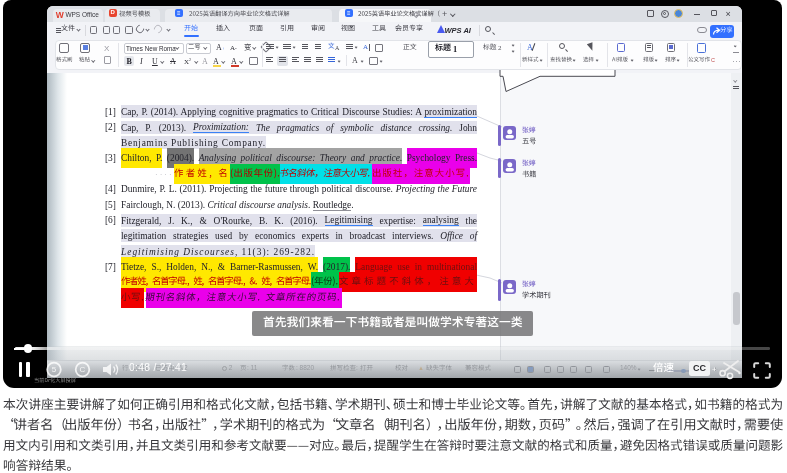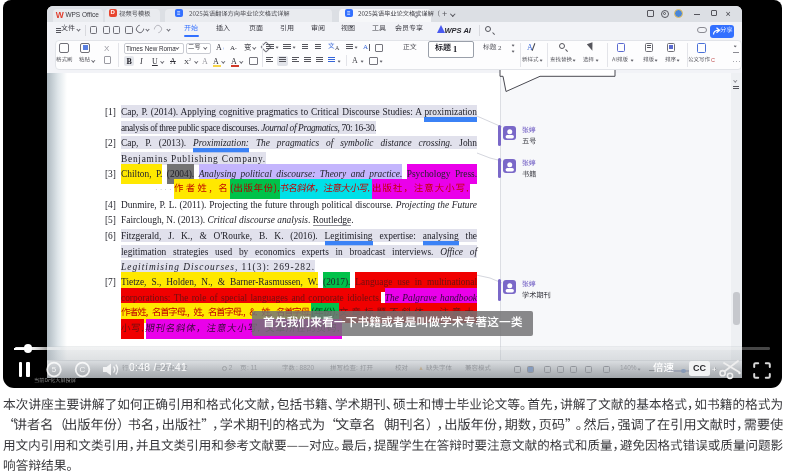--- a/index.html
+++ b/index.html
@@ -23,21 +23,21 @@
 .cbar{position:absolute;left:450.5px;width:3.5px;background:#7a68c8;border-radius:1.5px}
 .avatar{position:absolute;left:455.5px;width:13.5px;height:13.5px;background:#7a68c8;border-radius:3px}
 
 #refs{position:absolute;left:58px;top:31.6px;width:372px;font-family:"Liberation Serif",serif;font-size:9.4px;color:#23232b;line-height:15.5px}
 .ln{position:relative;height:15.5px;white-space:nowrap;padding-left:16px}
 .ln.j{text-align:justify;text-align-last:justify}
 .br{position:absolute;left:0;top:0;font-style:normal;text-decoration:none}
 .hl{padding:5px 0}
 .sel{background:rgba(215,215,230,.75);padding:1.5px 0}
 i{font-style:italic}
-.spr{border-bottom:5px solid #3b82f6}
+.spr{border-bottom:1px solid #3b82f6}
 .spg{border-bottom:1px solid #909098}
 
 #glass{position:absolute;left:0;top:340px;width:695px;height:32px;background:linear-gradient(180deg,rgba(190,196,200,.28),rgba(178,184,189,.45) 50%,rgba(165,170,175,.68) 72%,rgba(148,153,158,.85))}
 #sbar{position:absolute;left:0;top:354px;width:695px;height:18px;background:#f4f5f7;border-top:1px solid #dcdee2}
 </style></head><body>
 <div id="page">
     <div id="player"></div>
     <div id="frame">
       <div id="tabbar">
         <div class="tab" style="left:5.7px;width:50px"></div>
@@ -425,24 +425,23 @@
         </div>
         <svg class="abs" style="left:448px;top:-3px" width="132" height="28" viewBox="0 0 132 28">
           <path d="M5 0 H120 V6.3 H45 L11 21.5 L8 6.3 H5 Z" fill="#fff" stroke="none"></path>
           <path d="M5 0 V6.3 H8 M8 6.3 L11 21.5 L45 6.3 H120 V0" fill="none" stroke="#4a4a52" stroke-width="1"></path>
         </svg>
         <svg class="abs" style="left:0;top:0" width="695" height="305" viewBox="0 0 695 305">
           <path d="M376 42 L423 40 L455 54 M430 80 L443 85 L455 88 M420 200 L443 205 L455 210" fill="none" stroke="#c9cbd4" stroke-width="0.8"></path>
         </svg>
         <div id="refs">
           <div class="ln j"><s class="br">[1]</s><span class="sel">Cap, P. (2014). Applying cognitive pragmatics to Critical Discourse Studies: A <span class="spr">proximization</span></span></div>
-          <div class="ln" style="letter-spacing:-.38px"><span class="sel">analysis of three public space discourses. <i>Journal of Pragmatics</i>, 70: 16-30.</span></div>
           <div class="ln j"><s class="br">[2]</s><span class="sel">Cap, P. (2013). <i><span class="spr">Proximization:</span> The pragmatics of symbolic distance crossing.</i> John</span></div>
           <div class="ln" style="letter-spacing:.75px"><span class="sel">Benjamins Publishing Company.</span></div>
-          <div class="ln j"><s class="br">[3]</s><span class="hl" style="background:#ffe800">Chilton, P.</span> <span class="hl" style="background:#737373">(2004).</span> <span class="hl" style="background:#c4b5fd"><i>Analysing political discourse: Theory and practice.</i></span> <span class="hl" style="background:#ea00ea">Psychology Press.</span></div>
+          <div class="ln j"><s class="br">[3]</s><span class="hl" style="background:#ffe800">Chilton, P.</span> <span class="hl" style="background:#737373">(2004).</span> <span class="hl" style="background:#a3a3a3"><i>Analysing political discourse: Theory and practice.</i></span> <span class="hl" style="background:#ea00ea">Psychology Press.</span></div>
           <div class="ln"><span style="color:#b8b8c0;letter-spacing:2px;font-size:8px;margin-left:34px">····</span><span class="hl" style="background:#ffe800"><svg style="vertical-align:-3.4px" width="56" height="11" viewBox="0 0 56 11">
                 <g transform="translate(0,7.3) scale(0.094)" fill="#c00000">
                   <use href="#g67"></use>
                   <use href="#g68" x="125"></use>
                   <use href="#g69" x="249"></use>
                   <use href="#g70" x="374"></use>
                   <use href="#g71" x="471"></use>
                 </g>
               </svg></span><span class="hl" style="background:#00c24a"><svg style="vertical-align:-3.4px" width="50" height="11" viewBox="0 0 50 11">
                 <g transform="translate(0,7.3) scale(0.094)" fill="#b00000">
@@ -481,21 +480,20 @@
                   <use href="#g66" x="890"></use>
                   <use href="#g77" x="1001"></use>
                 </g>
               </svg></span></div>
           <div class="ln j"><s class="br">[4]</s>Dunmire, P. L. (2011). Projecting the future through political discourse. <i>Projecting the Future</i></div>
           <div class="ln"><s class="br">[5]</s>Fairclough, N. (2013). <i>Critical discourse analysis</i>. <span class="spg">Routledge</span>.</div>
           <div class="ln j"><s class="br">[6]</s><span class="sel">Fitzgerald, J. K., &amp; O'Rourke, B. K. (2016). <span class="spr">Legitimising</span> expertise: <span class="spr">analysing</span> the</span></div>
           <div class="ln j"><span class="sel">legitimation strategies used by economics experts in broadcast interviews. <i>Office of</i></span></div>
           <div class="ln" style="letter-spacing:1px"><span class="sel"><i>Legitimising Discourses</i>, 11(3): 269-282.</span></div>
           <div class="ln j"><s class="br">[7]</s><span class="hl" style="background:#ffe800"><span class="spr2">Tietze</span>, S., Holden, N., &amp; <span class="spr2">Barner-Rasmussen</span>, W.</span> <span class="hl" style="background:#00c24a">(2017).</span> <span class="hl" style="background:#f00000;color:#6e0f0f">Language use in multinational</span></div>
-          <div class="ln j"><span class="hl" style="background:#f00000;color:#6e0f0f">corporations: The role of special languages and corporate idiolects.</span> <span class="hl" style="background:#ea00ea;color:#30083a"><i>The Palgrave handbook</i></span></div>
           <div class="ln"><span class="hl" style="background:#ffe800"><svg style="vertical-align:-3.4px" width="190" height="11" viewBox="0 0 190 11">
                 <g transform="translate(0,7.3) scale(0.094)" fill="#c00000">
                   <use href="#g67"></use>
                   <use href="#g68" x="87"></use>
                   <use href="#g69" x="174"></use>
                   <use href="#g70" x="262"></use>
                   <use href="#g71" x="329"></use>
                   <use href="#g87" x="417"></use>
                   <use href="#g88" x="504"></use>
                   <use href="#g89" x="591"></use>

